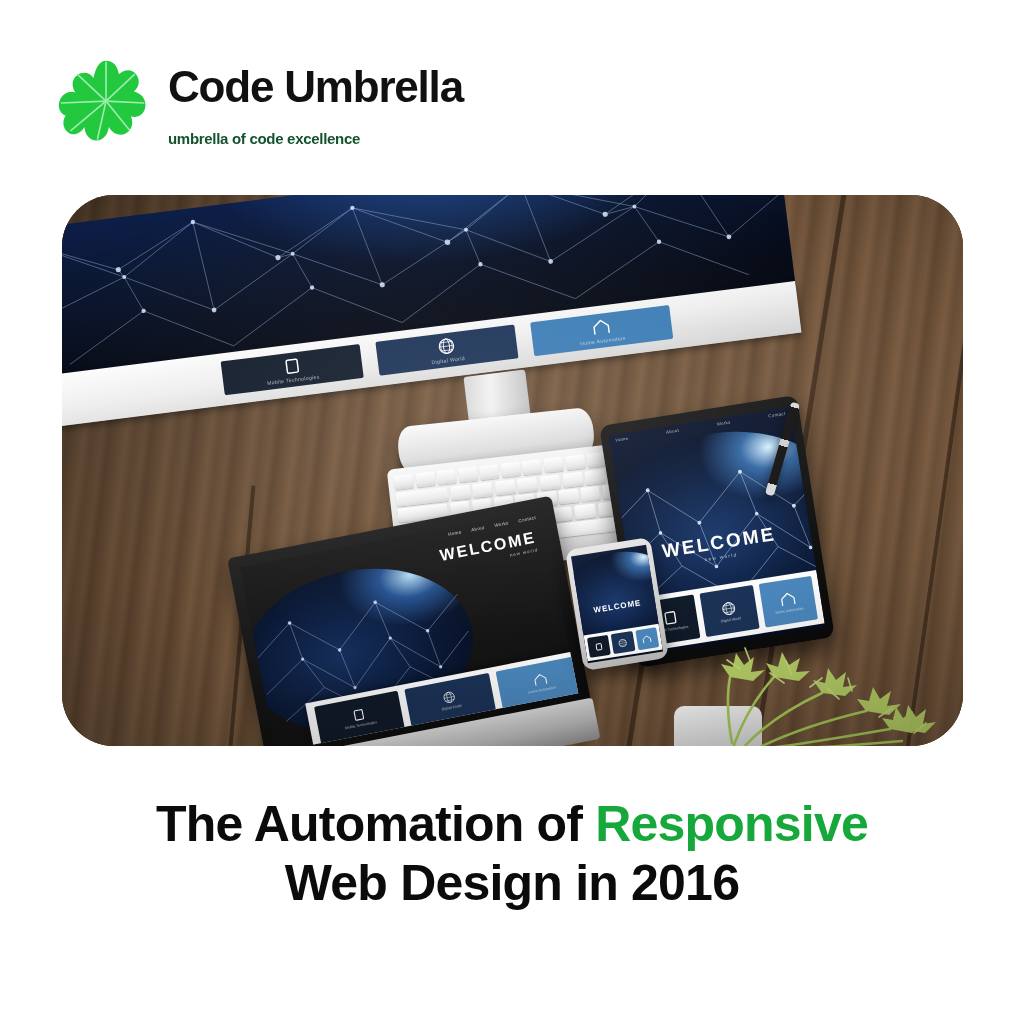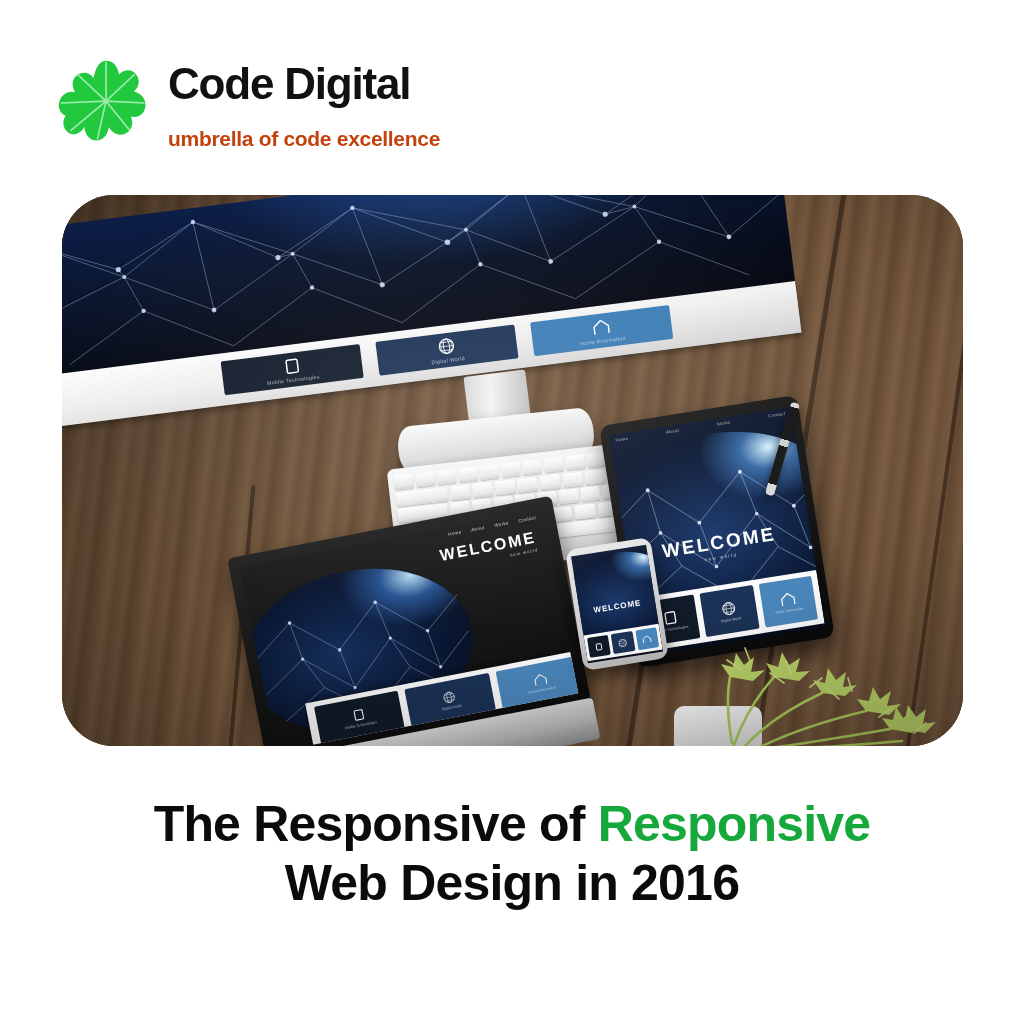--- a/index.html
+++ b/index.html
@@ -16,21 +16,21 @@
     position:absolute;left:58px;top:55px;
     display:flex;align-items:center;gap:14px;
   }
   #umbrella-logo{width:96px;height:96px;flex:0 0 auto;display:block;}
   #brand-text{display:flex;flex-direction:column;line-height:1;padding-top:4px;}
   #brand-name{
     font-size:44px;font-weight:bold;color:#111111;
     letter-spacing:-1.2px;
   }
   #brand-tagline{
-    font-size:21px;font-weight:bold;color:#c2410c;
+    font-size:15px;font-weight:bold;color:#14532d;
     letter-spacing:-0.3px;margin-top:22px;
   }
 
   
   #hero-photo{
     position:absolute;left:62px;top:195px;
     width:901px;height:551px;
     border-radius:52px;
     overflow:hidden;
     background:#5d432f;
@@ -298,21 +298,21 @@
       <path d="M50 48 L90 50"></path>
       <path d="M50 48 L75 79"></path>
       <path d="M50 48 L41 88"></path>
       <path d="M50 48 L13 79"></path>
       <path d="M50 48 L3 50"></path>
       <path d="M50 48 L20 20"></path>
     </g>
   </svg>
 
   <div id="brand-text">
-    <div id="brand-name">Code Digital</div>
+    <div id="brand-name">Code Umbrella</div>
     <div id="brand-tagline">umbrella of code excellence</div>
   </div>
 </div>
 
 <div id="hero-photo">
 
   <div class="desk"></div>
   <div class="desk-seam s1"></div>
   <div class="desk-seam s2"></div>
   <div class="desk-seam s3"></div>
@@ -624,16 +624,16 @@
         <path d="M110 58 l-14 -10 M118 50 l-6 -14 M136 62 l12 -9 M165 74 l-12 -11 M178 66 l-4 -13 M205 92 l13 -9 M240 108 l12 -10 M66 44 l-13 -9 M76 36 l-5 -13"></path>
       </g>
     </svg>
   </div>
 
   <div class="desk-vignette"></div>
 </div>
 
 <div id="headline">
   <div>
-    <span>The Responsive of </span><span class="accent">Responsive</span>
+    <span>The Automation of </span><span class="accent">Responsive</span>
   </div>
   <div>Web Design in 2016</div>
 </div>
 
 </body></html>

